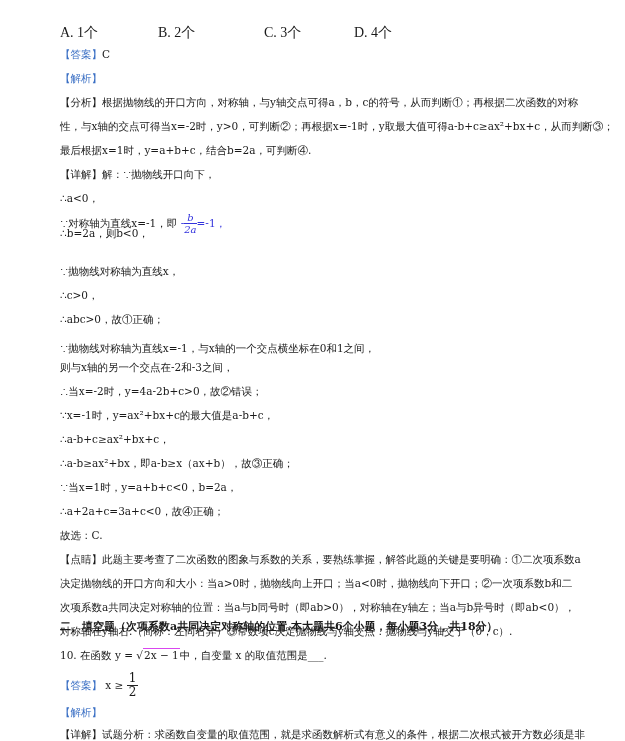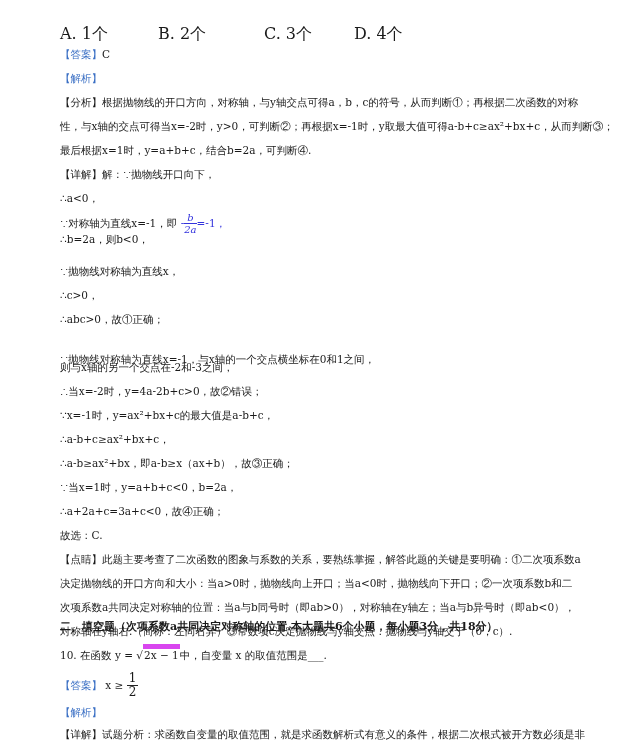--- a/index.html
+++ b/index.html
@@ -1,28 +1,28 @@
 <!DOCTYPE html>
 <html><head>
 <meta charset="utf-8">
 <style>
   html, body { margin: 0; padding: 0; background: #ffffff; }
   body { width: 625px; height: 741px; overflow: hidden; position: relative;
          font-family: "DejaVu Serif", "Liberation Serif", serif; color: #1a1a1a; }
   .line { position: absolute; left: 60px; font-size: 10.5px; line-height: 14px; white-space: nowrap; }
   .blue { color: #3a6fc4; }
   .bold { font-weight: normal; }
-  .opt { position: absolute; top: 24px; font-size: 16px; }
+  .opt { position: absolute; top: 24px; font-size: 14px; font-family: Liberation Serif, serif; }
   .frac { display: inline-block; vertical-align: middle; text-align: center; font-style: italic; color: #3333dd; font-size: 10px; line-height: 11px; }
   .frac .num { display: block; border-bottom: 1px solid #3333dd; padding: 0 2px; }
   .frac .den { display: block; }
   .mathblue { color: #3333dd; }
   .frac2 { display: inline-block; vertical-align: middle; text-align: center; font-size: 12px; line-height: 13px; }
   .frac2 .num { display: block; border-bottom: 1px solid #222; padding: 0 2px; }
-  .sqrt { border-top: 5px solid #d946ef; padding: 0 1px; }
+  .sqrt { border-top: 1px solid #d946ef; padding: 0 1px; }
   .section { font-weight: bold; font-size: 11px; }
 </style>
 </head>
 <body>
 
 <div class="opt" style="left:60px">A. 1个</div>
 <div class="opt" style="left:158px">B. 2个</div>
 <div class="opt" style="left:264px">C. 3个</div>
 <div class="opt" style="left:354px">D. 4个</div>
 
@@ -38,25 +38,25 @@
 <div class="line" style="top:143px">最后根据x=1时，y=a+b+c，结合b=2a，可判断④.</div>
 
 <div class="line" style="top:167px">
   <span class="bold">【详解】</span><span>解：∵抛物线开口向下，</span>
 </div>
 <div class="line" style="top:191px">∴a&lt;0，</div>
 <div class="line" style="top:212px">
   <span>∵对称轴为直线x=-1，即</span>
   <span class="mathblue">-</span><span class="frac"><span class="num">b</span><span class="den">2a</span></span><span class="mathblue">=-1，</span>
 </div>
-<div class="line" style="top:232px">∴b=2a，则b&lt;0，</div>
+<div class="line" style="top:226px">∴b=2a，则b&lt;0，</div>
 <div class="line" style="top:264px">∵抛物线对称轴为直线x，</div>
 <div class="line" style="top:288px">∴c&gt;0，</div>
 <div class="line" style="top:312px">∴abc&gt;0，故①正确；</div>
-<div class="line" style="top:352px">∵抛物线对称轴为直线x=-1，与x轴的一个交点横坐标在0和1之间，</div>
+<div class="line" style="top:341px">∵抛物线对称轴为直线x=-1，与x轴的一个交点横坐标在0和1之间，</div>
 <div class="line" style="top:360px">则与x轴的另一个交点在-2和-3之间，</div>
 <div class="line" style="top:384px">∴当x=-2时，y=4a-2b+c&gt;0，故②错误；</div>
 <div class="line" style="top:408px">∵x=-1时，y=ax²+bx+c的最大值是a-b+c，</div>
 <div class="line" style="top:432px">∴a-b+c≥ax²+bx+c，</div>
 <div class="line" style="top:456px">∴a-b≥ax²+bx，即a-b≥x（ax+b），故③正确；</div>
 <div class="line" style="top:480px">∵当x=1时，y=a+b+c&lt;0，b=2a，</div>
 <div class="line" style="top:504px">∴a+2a+c=3a+c&lt;0，故④正确；</div>
 <div class="line" style="top:528px">故选：C.</div>
 
 <div class="line" style="top:552px">

